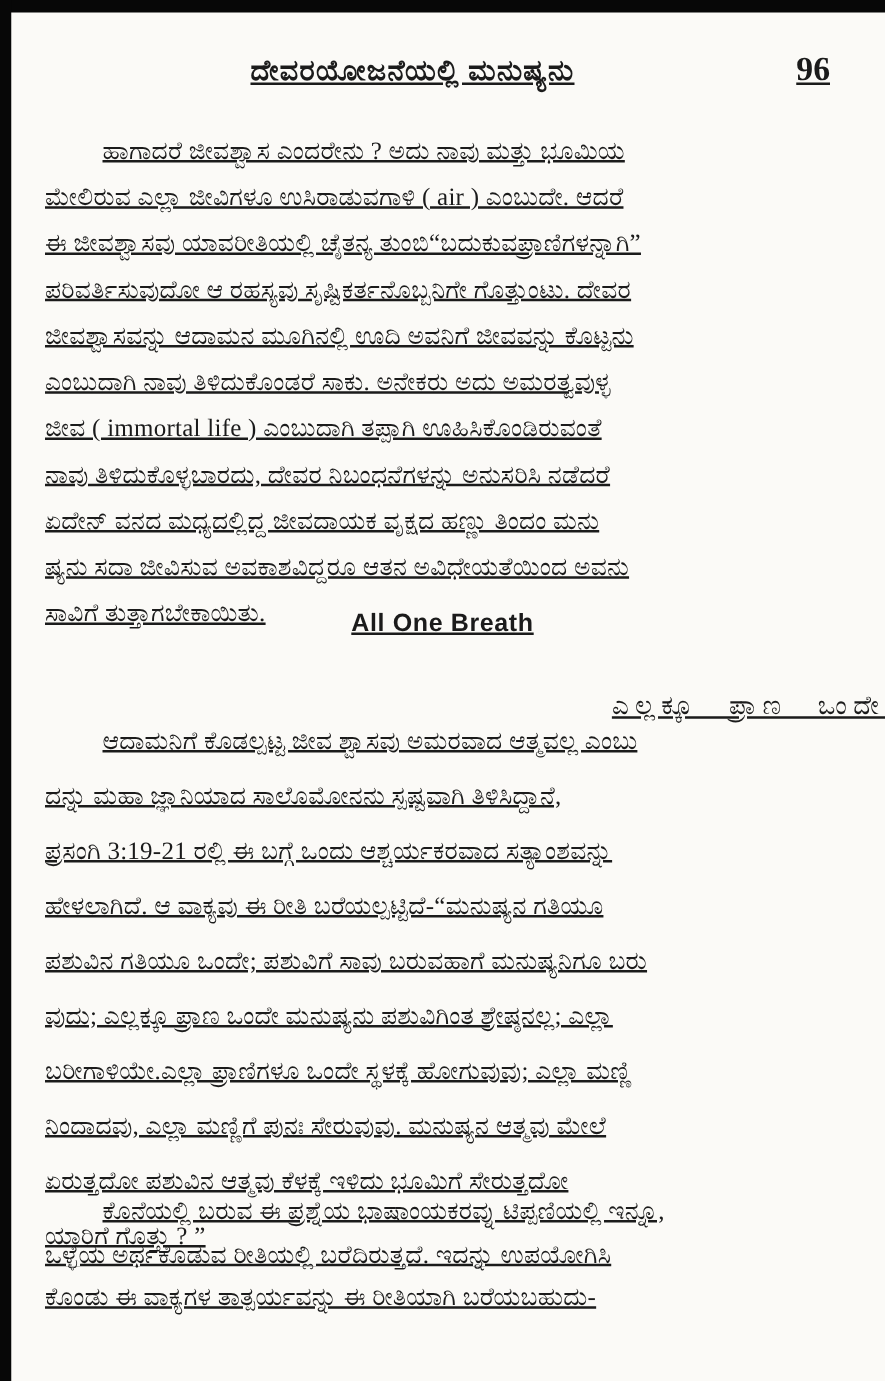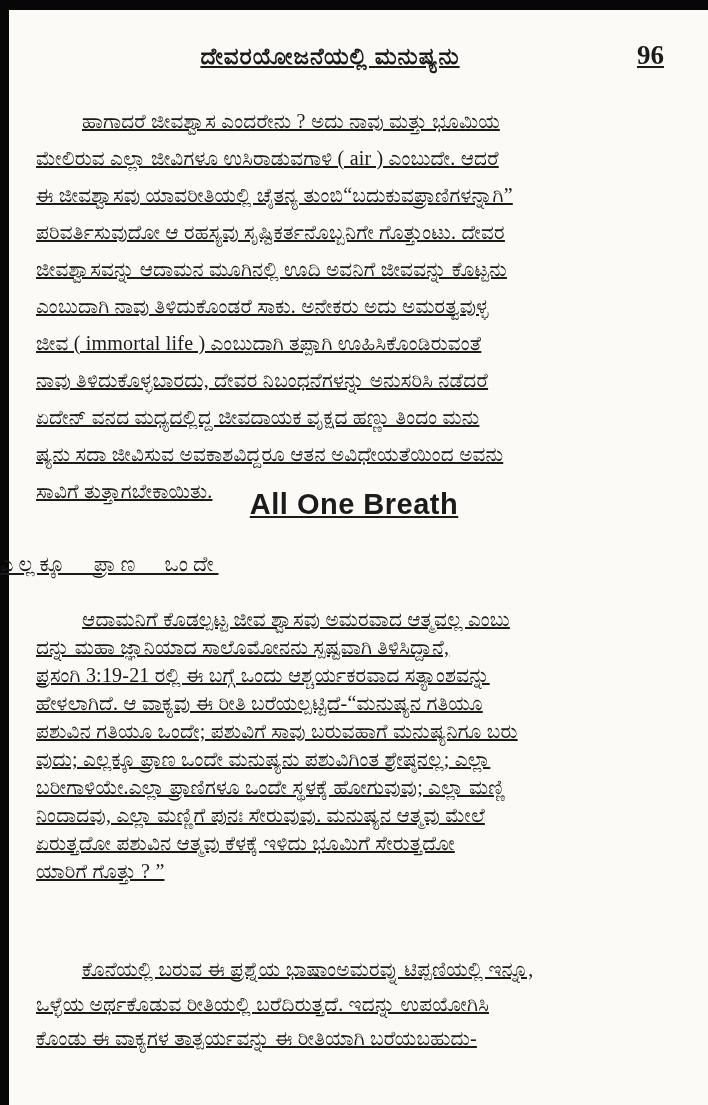--- a/index.html
+++ b/index.html
@@ -38,32 +38,32 @@
   }
   .para {
     position: absolute; left: 36px; width: 642px;
     font-size: 20px;
     line-height: 37px;
     white-space: pre-line;
     text-indent: 46px;
     letter-spacing: 0.2px;
   }
   .para-1 { top: 103px; }
-  .para-2 { top: 605px; line-height: 28px; }
+  .para-2 { top: 571px; line-height: 44px; }
   .para-3 { top: 952px; line-height: 34.5px; }
   .section-heading-en {
     position: absolute; top: 488px; left: 0; width: 708px;
     text-align: center;
     font-family: "Liberation Sans", "DejaVu Sans", sans-serif;
-    font-size: 29px; font-weight: 700;
+    font-size: 20px; font-weight: 700;
     letter-spacing: 0.5px;
   }
   .section-heading-kn {
     position: absolute; top: 552px; left: 0; width: 708px;
-    text-align: left;
+    text-align: right;
     font-size: 21px;
     letter-spacing: 5px;
     word-spacing: 14px;
   }
 </style>
 </head>
 <body>
 
 <div class="page">
 
@@ -94,17 +94,17 @@
 ದನ್ನು ಮಹಾ ಜ್ಞಾನಿಯಾದ ಸಾಲೊಮೋನನು ಸ್ಪಷ್ಟವಾಗಿ ತಿಳಿಸಿದ್ದಾನೆ,
 ಪ್ರಸಂಗಿ 3:19-21 ರಲ್ಲಿ ಈ ಬಗ್ಗೆ ಒಂದು ಆಶ್ಚರ್ಯಕರವಾದ ಸತ್ಯಾಂಶವನ್ನು
 ಹೇಳಲಾಗಿದೆ. ಆ ವಾಕ್ಯವು ಈ ರೀತಿ ಬರೆಯಲ್ಪಟ್ಟಿದೆ-“ಮನುಷ್ಯನ ಗತಿಯೂ
 ಪಶುವಿನ ಗತಿಯೂ ಒಂದೇ; ಪಶುವಿಗೆ ಸಾವು ಬರುವಹಾಗೆ ಮನುಷ್ಯನಿಗೂ ಬರು
 ವುದು; ಎಲ್ಲಕ್ಕೂ ಪ್ರಾಣ ಒಂದೇ ಮನುಷ್ಯನು ಪಶುವಿಗಿಂತ ಶ್ರೇಷ್ಠನಲ್ಲ; ಎಲ್ಲಾ
 ಬರೀಗಾಳಿಯೇ.ಎಲ್ಲಾ ಪ್ರಾಣಿಗಳೂ ಒಂದೇ ಸ್ಥಳಕ್ಕೆ ಹೋಗುವುವು; ಎಲ್ಲಾ ಮಣ್ಣಿ
 ನಿಂದಾದವು, ಎಲ್ಲಾ ಮಣ್ಣಿಗೆ ಪುನಃ ಸೇರುವುವು. ಮನುಷ್ಯನ  ಆತ್ಮವು ಮೇಲೆ
 ಏರುತ್ತದೋ ಪಶುವಿನ ಆತ್ಮವು ಕೆಳಕ್ಕೆ ಇಳಿದು ಭೂಮಿಗೆ ಸೇರುತ್ತದೋ
 ಯಾರಿಗೆ ಗೊತ್ತು ? ”</div>
 
-  <div class="para para-3">ಕೊನೆಯಲ್ಲಿ ಬರುವ ಈ ಪ್ರಶ್ನೆಯ ಭಾಷಾಂಅಮರವ್ನು ಟಿಪ್ಪಣಿಯಲ್ಲಿ ಇನ್ನೂ,
+  <div class="para para-3">ಕೊನೆಯಲ್ಲಿ ಬರುವ ಈ ಪ್ರಶ್ನೆಯ ಭಾಷಾಂಯಕರವ್ನು ಟಿಪ್ಪಣಿಯಲ್ಲಿ ಇನ್ನೂ,
 ಒಳ್ಳೆಯ ಅರ್ಥಕೊಡುವ ರೀತಿಯಲ್ಲಿ ಬರೆದಿರುತ್ತದೆ. ಇದನ್ನು ಉಪಯೋಗಿಸಿ
 ಕೊಂಡು ಈ ವಾಕ್ಯಗಳ ತಾತ್ಪರ್ಯವನ್ನು ಈ ರೀತಿಯಾಗಿ ಬರೆಯಬಹುದು-</div>
 
 </div>
 
 </body></html>

